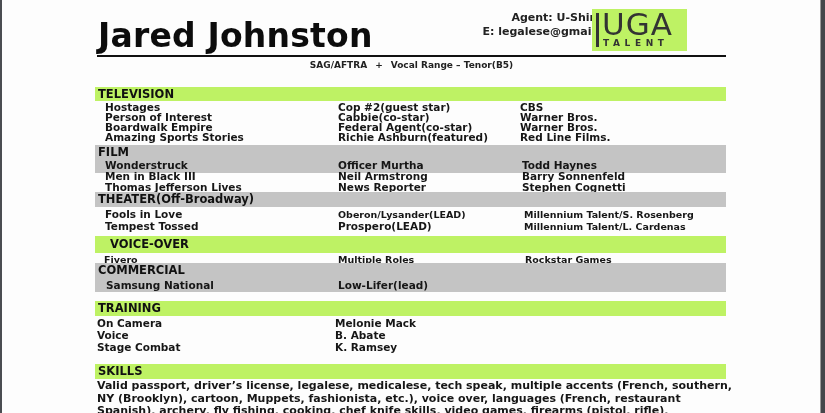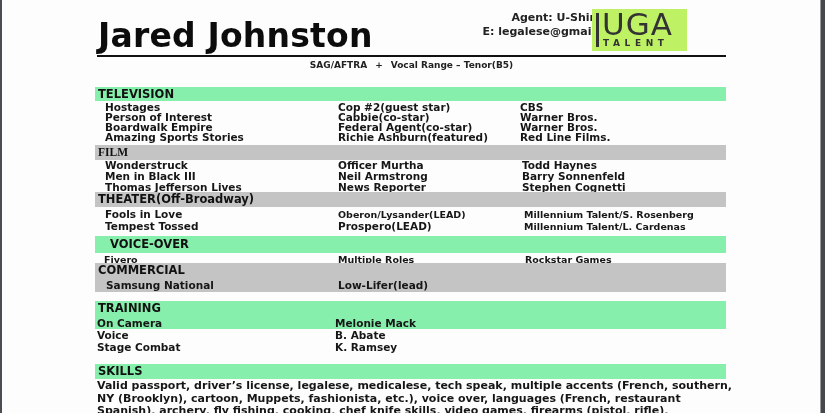--- a/index.html
+++ b/index.html
@@ -37,21 +37,21 @@
       font-size:9px; font-weight:bold; letter-spacing:4.6px; color:#333; line-height:10px;
     }
     .header-rule { position:absolute; left:97px; top:55px; width:629px; height:2px; background:#111; }
     .union {
       position:absolute; left:97px; top:59px; width:629px;
       text-align:center; font-size:9px; font-weight:bold; color:#222; line-height:12px;
     }
     .union .dot { margin:0 8px; }
 
     .bar {
-      position:absolute; left:95px; width:631px; background:#86efac;
+      position:absolute; left:95px; width:631px; background:#bef264;
       font-size:11.5px; font-weight:bold; line-height:15px; color:#111;
       padding-left:3px; box-sizing:border-box;
     }
     .bar.light { background:#c4c4c4; }
     .row { position:absolute; font-size:10.5px; font-weight:bold; line-height:11px; color:#161616; white-space:nowrap; }
     .row span { position:absolute; top:0; white-space:nowrap; }
     .c1 { left:0; }
     .sub { font-size:9.5px; }
     .skills {
       position:absolute; left:97px; top:380px; width:640px;
@@ -99,21 +99,21 @@
   <span class="c1">Boardwalk Empire</span>
   <span style="left:233px;">Federal Agent(co-star)</span>
   <span style="left:415px;">Warner Bros.</span>
 </div>
 <div class="row" style="top:132px;left:105px;">
   <span class="c1">Amazing Sports Stories</span>
   <span style="left:233px;">Richie Ashburn(featured)</span>
   <span style="left:415px;">Red Line Films.</span>
 </div>
 
-<div class="bar light" style="top:145px;height:15px;font-family:Liberation Serif, serif;">FILM</div>
+<div class="bar light" style="top:145px;height:28px;">FILM</div>
 <div class="row" style="top:160px;left:105px;">
   <span class="c1">Wonderstruck</span>
   <span style="left:233px;">Officer Murtha</span>
   <span style="left:417px;">Todd Haynes</span>
 </div>
 <div class="row" style="top:171px;left:105px;">
   <span class="c1">Men in Black III</span>
   <span style="left:233px;">Neil Armstrong</span>
   <span style="left:417px;">Barry Sonnenfeld</span>
 </div>
@@ -141,21 +141,21 @@
   <span class="sub" style="left:234px;">Multiple Roles</span>
   <span class="sub" style="left:421px;">Rockstar Games</span>
 </div>
 
 <div class="bar light" style="top:263px;height:29px;">COMMERCIAL</div>
 <div class="row" style="top:280px;left:106px;">
   <span class="c1">Samsung National</span>
   <span style="left:232px;">Low-Lifer(lead)</span>
 </div>
 
-<div class="bar" style="top:301px;height:28px;">TRAINING</div>
+<div class="bar" style="top:301px;height:15px;">TRAINING</div>
 <div class="row" style="top:318px;left:97px;">
   <span class="c1">On Camera</span>
   <span style="left:238px;">Melonie Mack</span>
 </div>
 <div class="row" style="top:330px;left:97px;">
   <span class="c1">Voice</span>
   <span style="left:238px;">B. Abate</span>
 </div>
 <div class="row" style="top:342px;left:97px;">
   <span class="c1">Stage Combat</span>

